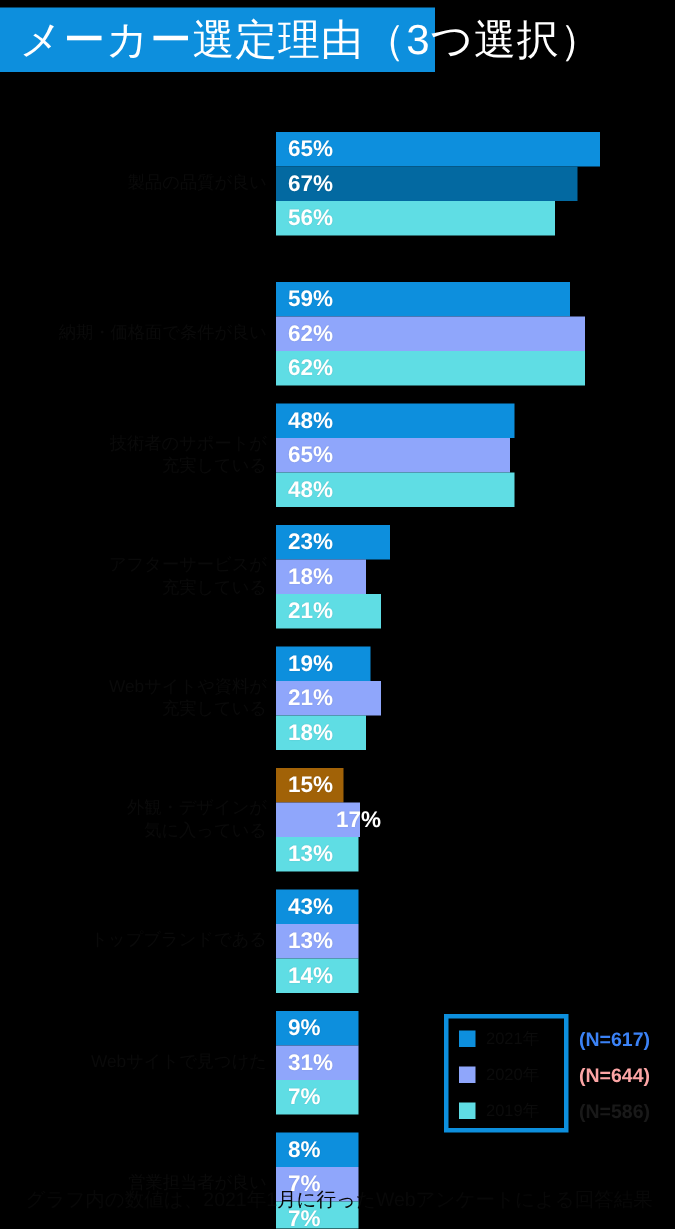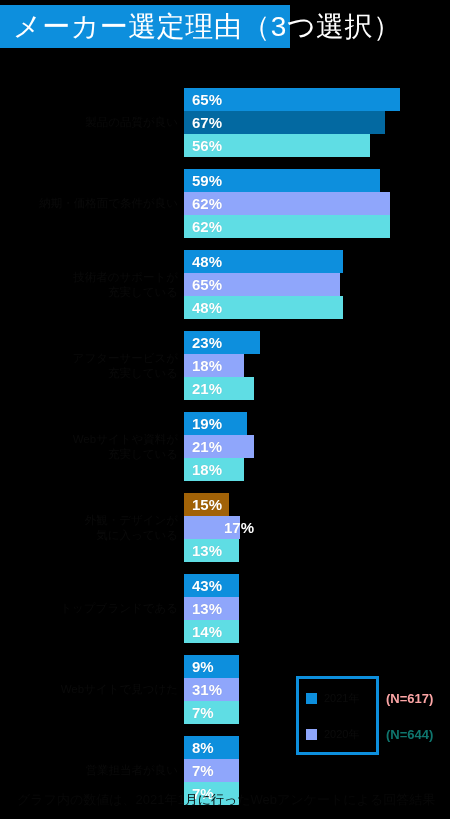--- a/index.html
+++ b/index.html
@@ -116,21 +116,21 @@
             <span class="bar-val">65%</span>
           </div>
           <div class="bar" title="2020年 67%" style="background: #0369a1; width: 201px;">
             <span class="bar-val">67%</span>
           </div>
           <div class="bar" title="2019年 56%" style="background: rgb(95, 221, 228); width: 185.92px;">
             <span class="bar-val">56%</span>
           </div>
         </div>
       </div>
-      <div class="group" style="height: 81px;">
+      <div class="group" style="height: 81px; margin-top: 19px;">
         <div class="cat-label" style="top: 27px;">
           <div>納期・価格面で条件が良い</div>
         </div>
         <div class="bars">
           <div class="bar" title="2021年 59%" style="background: rgb(13, 143, 221); width: 195.88px;">
             <span class="bar-val">59%</span>
           </div>
           <div class="bar" title="2020年 62%" style="background: rgb(143, 166, 251); width: 205.84px;">
             <span class="bar-val">62%</span>
           </div>
@@ -255,24 +255,29 @@
           </div>
         </div>
       </div>
     </div>
 
   <div class="legend-box"></div>
   <div class="legend-rows" id="legend-rows">
       <div class="legend-row">
         <span class="legend-swatch" style="background: rgb(13, 143, 221);"></span>
         <span class="legend-label" style="color: rgb(11, 11, 11);">2021年</span>
-        <span class="legend-n" style="color: #fca5a5;">(N=617)</span>
+        <span class="legend-n" style="color: #3b82f6;">(N=617)</span>
       </div>
       <div class="legend-row">
         <span class="legend-swatch" style="background: rgb(143, 166, 251);"></span>
         <span class="legend-label" style="color: rgb(11, 11, 11);">2020年</span>
-        <span class="legend-n" style="color: #0f766e;">(N=644)</span>
+        <span class="legend-n" style="color: #fca5a5;">(N=644)</span>
+      </div>
+      <div class="legend-row">
+        <span class="legend-swatch" style="background: rgb(95, 221, 228);"></span>
+        <span class="legend-label" style="color: rgb(11, 11, 11);">2019年</span>
+        <span class="legend-n" style="color: rgb(25, 25, 25);">(N=586)</span>
       </div>
     </div>
 
   <div class="footer">グラフ内の数値は、2021年1月に行ったWebアンケートによる回答結果</div>
 
 </div>
 
 </body></html>

